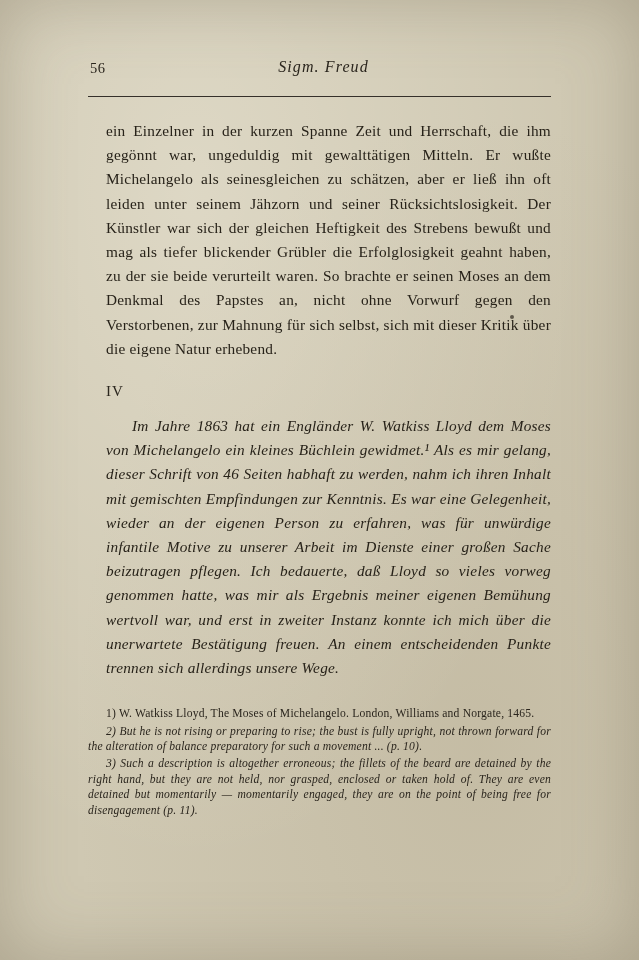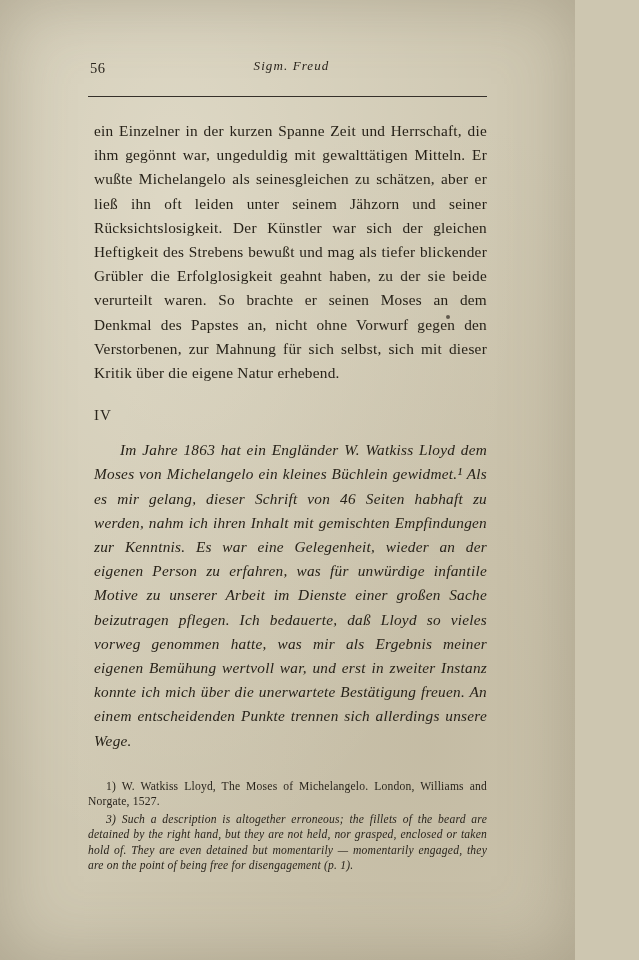--- a/index.html
+++ b/index.html
@@ -9,21 +9,21 @@
   body {
     width: 639px;
     height: 960px;
     background: #cdc6b0;
     font-family: "Liberation Serif", serif;
     color: #241f18;
     overflow: hidden;
   }
   .page {
     position: relative;
-    width: 575px;
+    width: 639px;
     height: 960px;
     box-sizing: border-box;
     padding: 56px 62px 40px 62px;
     background:
       radial-gradient(ellipse at 30% 20%, rgba(255,252,240,0.30), rgba(255,252,240,0) 62%),
       radial-gradient(ellipse at 75% 78%, rgba(160,146,116,0.22), rgba(160,146,116,0) 60%),
       #cfc8b2;
   }
   .header {
     position: relative;
@@ -37,30 +37,30 @@
     letter-spacing: 0.5px;
     color: #2b261e;
   }
   .running-title {
     position: absolute;
     left: 8px;
     right: 0;
     top: 2px;
     text-align: center;
     font-style: italic;
-    font-size: 13px;
+    font-size: 16px;
     letter-spacing: 1.1px;
     color: #2b261e;
   }
   .rule {
     margin: 6px 26px 0 26px;
     border-top: 1.6px solid #35302a;
   }
   .body-text {
-    margin: 22px 26px 0 32px;
+    margin: 22px 26px 0 44px;
   }
   p.para {
     margin: 0;
     font-size: 15.3px;
     line-height: 24.2px;
     text-align: justify;
     text-justify: inter-word;
     letter-spacing: 0.25px;
     color: #272219;
     hyphens: manual;
@@ -127,22 +127,26 @@
     <div class="section-num">IV</div>
 
     <p class="para indent">Im Jahre 1863 hat ein Engländer W. Watkiss Lloyd dem Moses von Michelangelo ein kleines Büchlein gewidmet.¹ Als es mir gelang, dieser Schrift von 46 Seiten habhaft zu werden, nahm ich ihren Inhalt mit gemischten Empfindungen zur Kenntnis. Es war eine Gelegenheit, wieder an der eigenen Person zu erfahren, was für unwürdige infantile Motive zu unserer Arbeit im Dienste einer großen Sache beizutragen pflegen. Ich bedauerte, daß Lloyd so vieles vorweg genommen hatte, was mir als Ergebnis meiner eigenen Bemühung wertvoll war, und erst in zweiter Instanz konnte ich mich über die unerwartete Bestätigung freuen. An einem entscheidenden Punkte trennen sich allerdings unsere Wege.</p>
   </div>
 
   <div class="dot-mark"></div>
 
   <div class="notes">
     <p class="note">
       <span>1)</span>
-      <span>W. Watkiss Lloyd, The Moses of Michelangelo. London, Williams and Norgate, 1527.</span>
+      <span>W. Watkiss Lloyd, The Moses of Michelangelo. London, Williams and Norgate, 1465.</span>
+    </p>
+    <p class="note italic">
+      <span>2)</span>
+      <span>But he is not rising or preparing to rise; the bust is fully upright, not thrown forward for the alteration of balance preparatory for such a movement ... (p. 10).</span>
     </p>
     <p class="note italic">
       <span>3)</span>
-      <span>Such a description is altogether erroneous; the fillets of the beard are detained by the right hand, but they are not held, nor grasped, enclosed or taken hold of. They are even detained but momentarily — momentarily engaged, they are on the point of being free for disengagement (p. 1).</span>
+      <span>Such a description is altogether erroneous; the fillets of the beard are detained by the right hand, but they are not held, nor grasped, enclosed or taken hold of. They are even detained but momentarily — momentarily engaged, they are on the point of being free for disengagement (p. 11).</span>
     </p>
   </div>
 
   <div class="vignette"></div>
 </div>
 
 </body></html>

